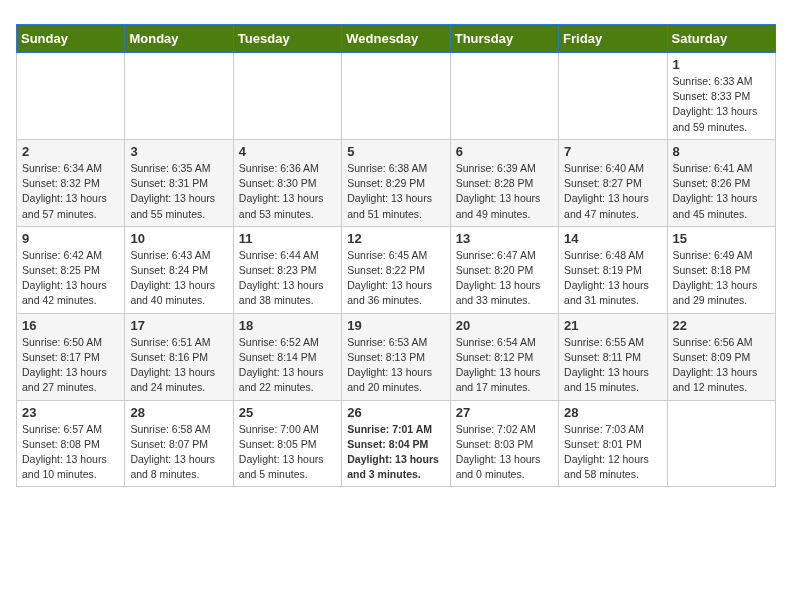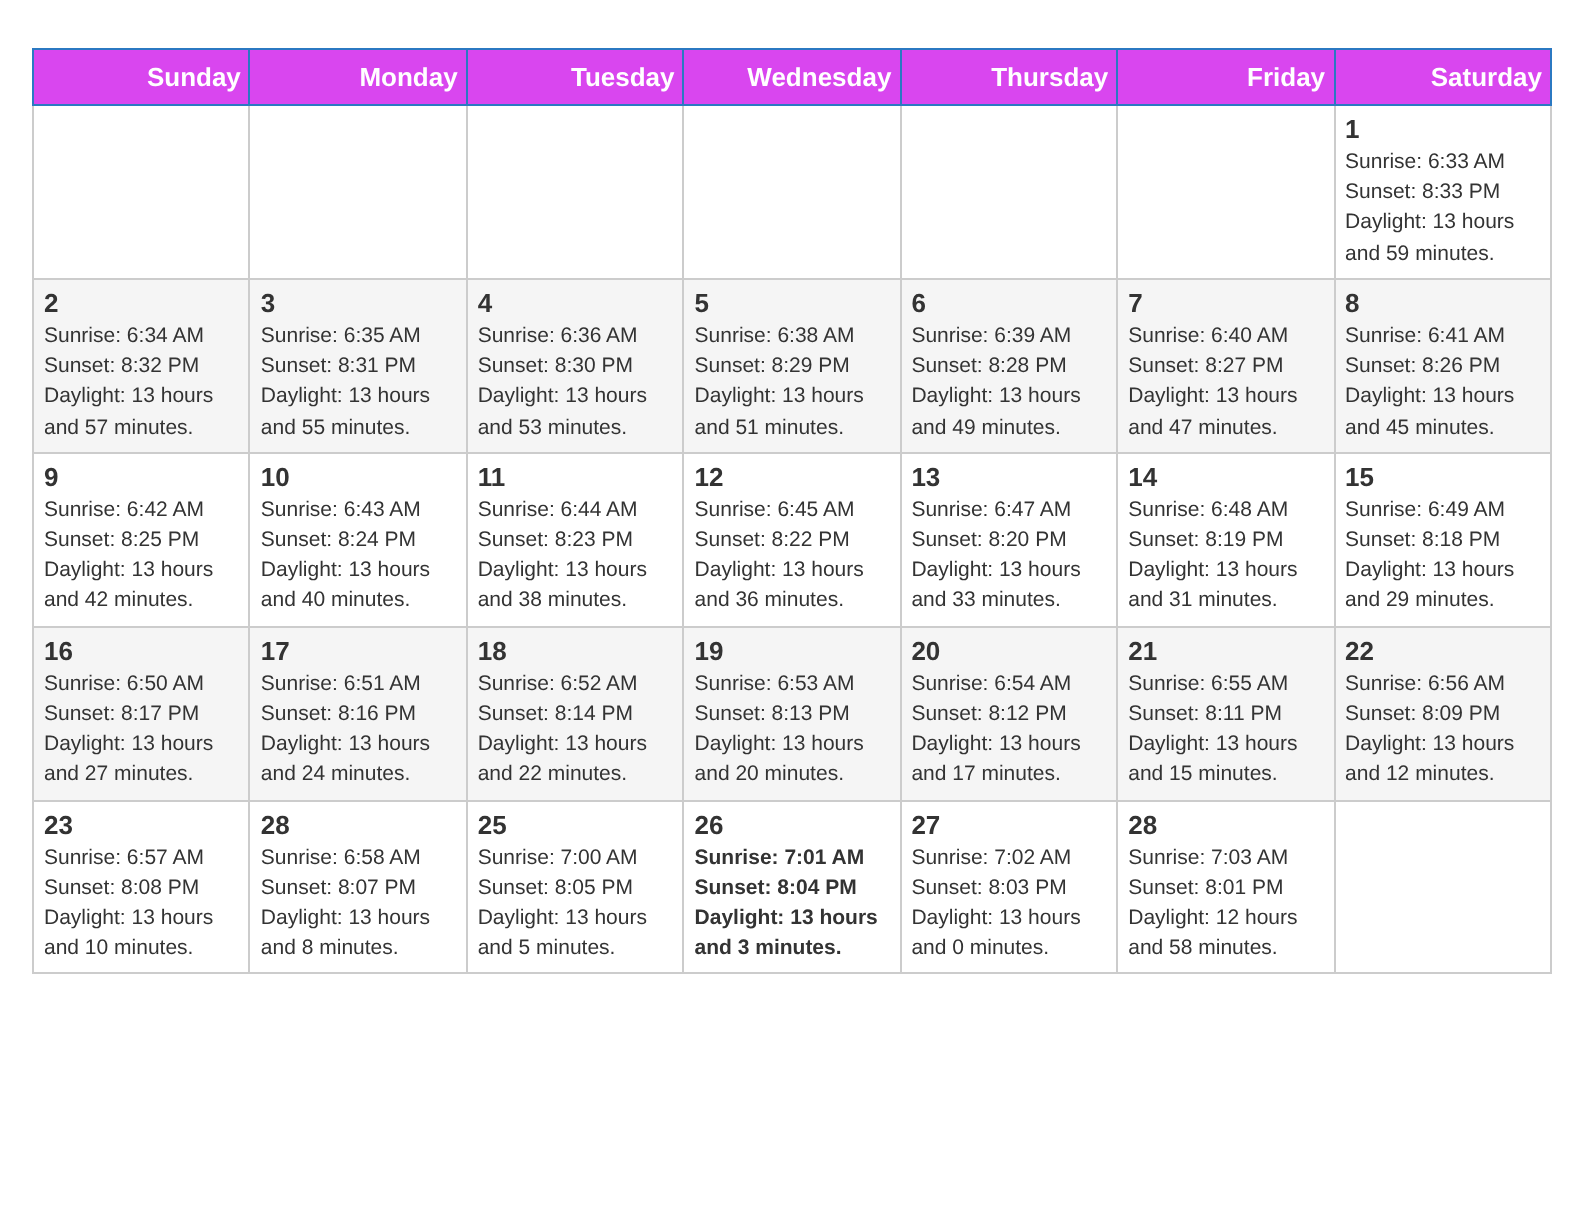--- a/index.html
+++ b/index.html
@@ -52,26 +52,26 @@
     .location-title {
       font-size: 16px;
       color: #555;
     }
     .calendar {
       width: 100%;
       border-collapse: collapse;
       border: 1px solid #ccc;
     }
     .calendar th {
-      background: #d946ef;
+      background: #4d7c0f;
       color: #fff;
       font-size: 13px;
       font-weight: bold;
       padding: 6px 4px;
-      text-align: right;
+      text-align: left;
       border: 1px solid #2b79c2;
     }
     .calendar td {
       vertical-align: top;
       border: 1px solid #ccc;
       padding: 4px 5px;
       width: calc(100% / 7);
       min-height: 80px;
       font-size: 11px;
       color: #333;

